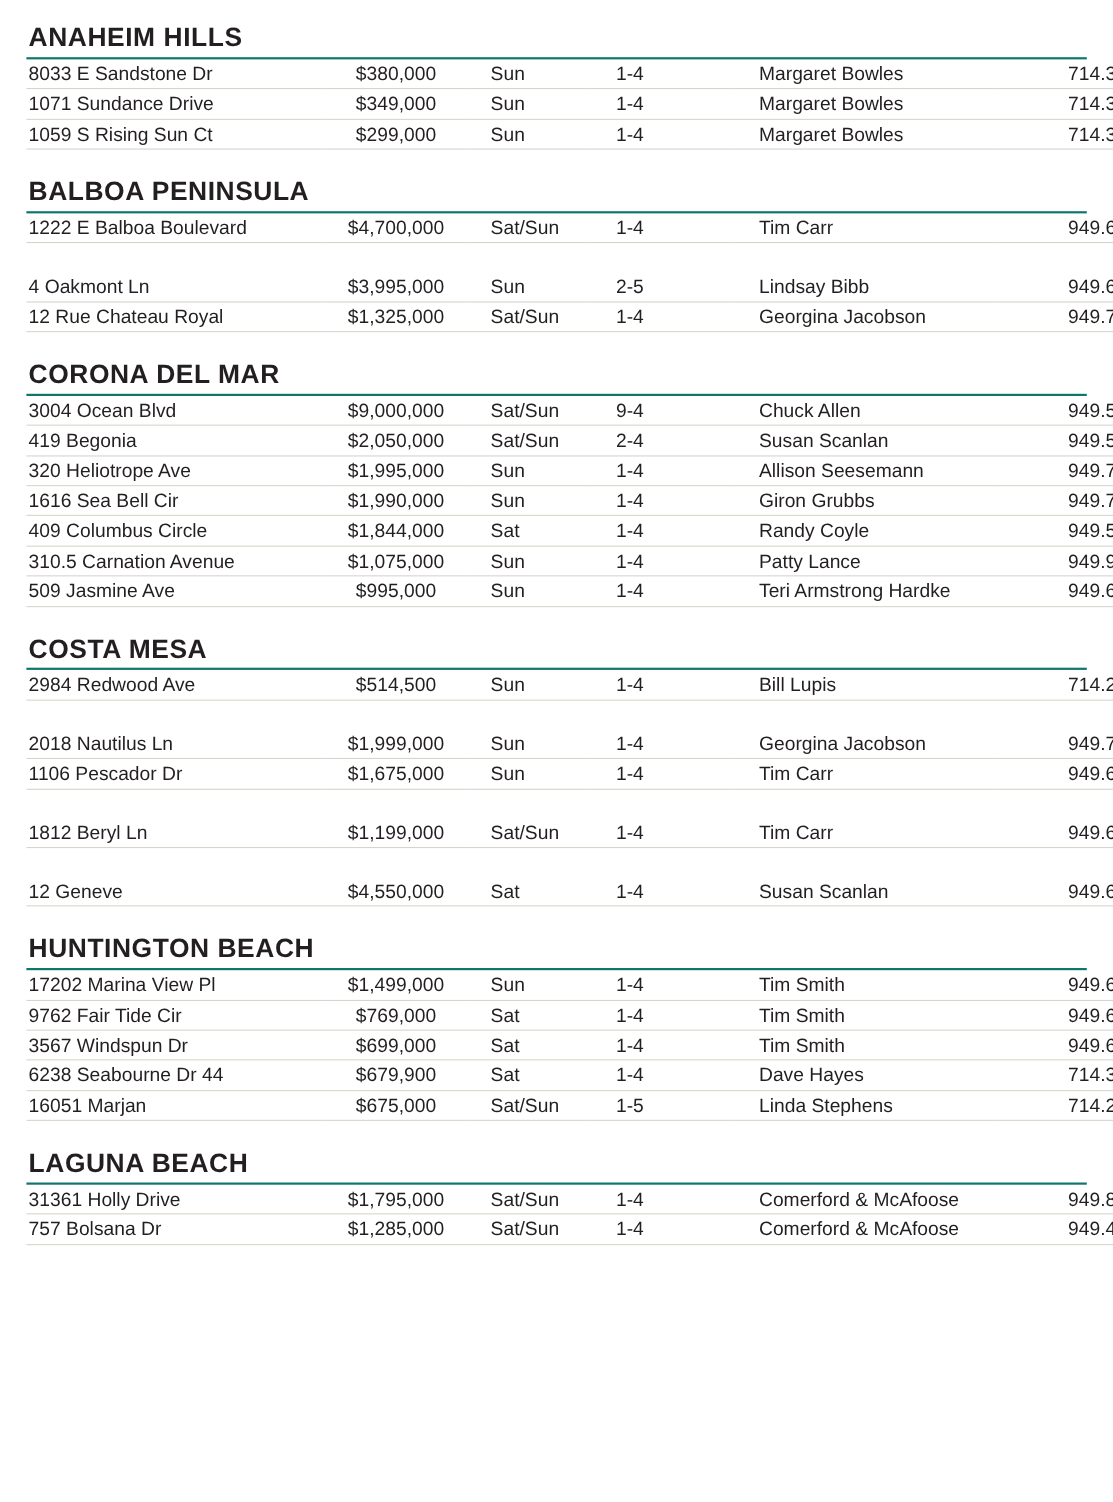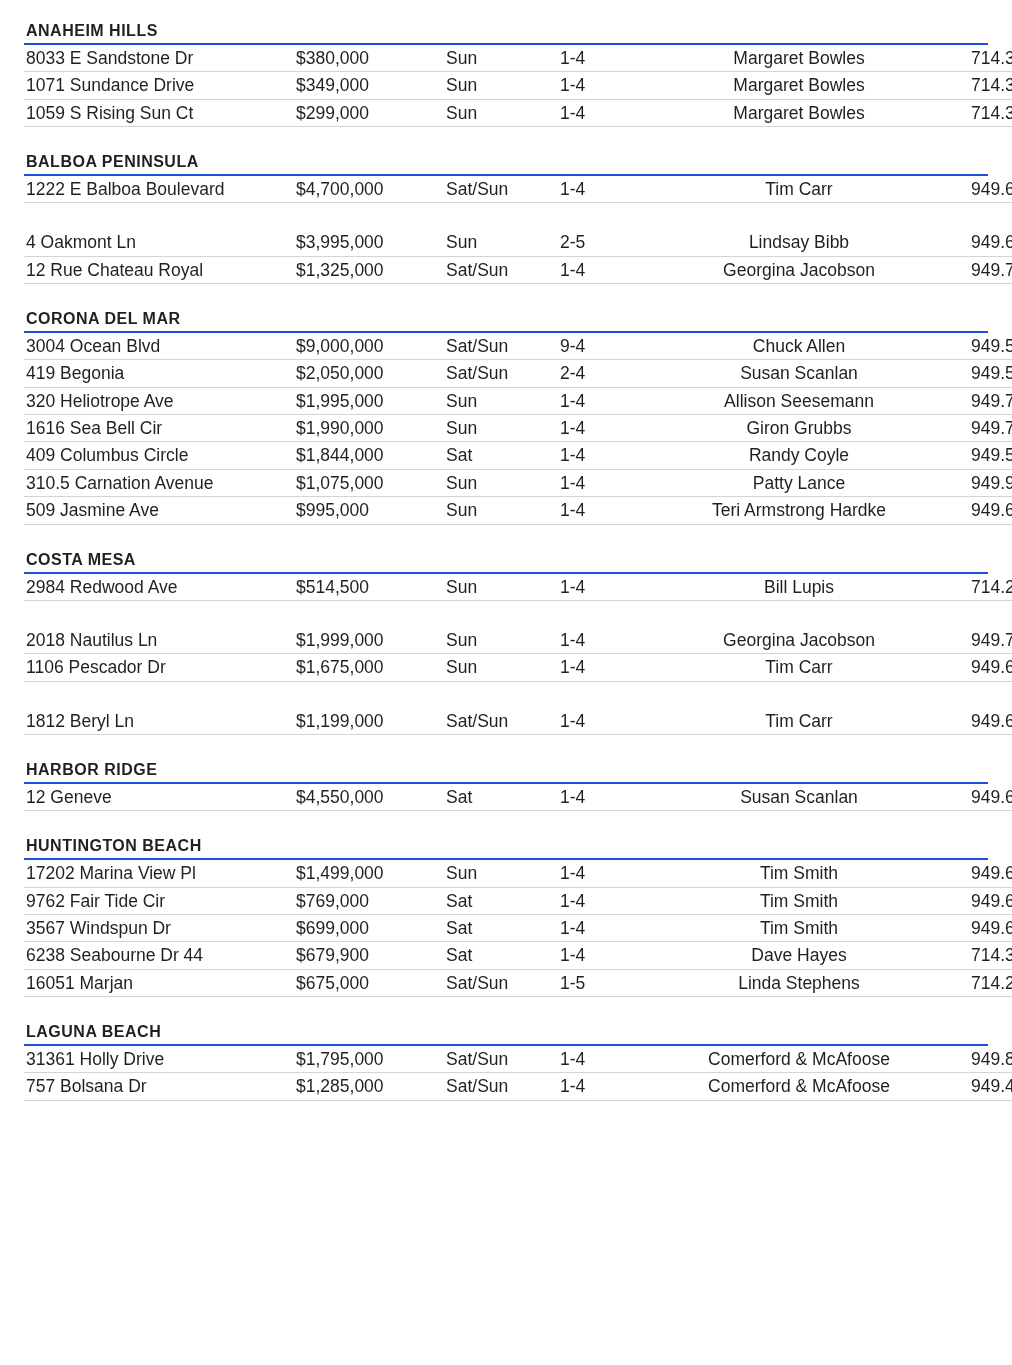--- a/index.html
+++ b/index.html
@@ -22,26 +22,26 @@
     box-sizing: border-box;
   }
   .listing-wrap {
     padding: 22px 24px 0 24px;
     box-sizing: border-box;
   }
   .section {
     margin-bottom: 0;
   }
   .section-title {
-    font-size: 16px;
+    font-size: 24px;
     font-weight: bold;
     letter-spacing: 0.5px;
     color: #231f20;
     padding: 0 0 3px 2px;
-    border-bottom: 2px solid #1d4ed8;
+    border-bottom: 2px solid #0f766e;
     margin: 0;
     line-height: 1.12;
   }
   .section-gap {
     height: 26px;
   }
   table.rows {
     width: 100%;
     border-collapse: collapse;
     table-layout: fixed;
@@ -49,24 +49,24 @@
   table.rows td {
     font-size: 17.5px;
     line-height: 1.05;
     padding: 4px 0 4px 0;
     border-bottom: 1px solid #d8d4cb;
     vertical-align: baseline;
     white-space: nowrap;
     overflow: hidden;
   }
   .c-addr   { width: 270px; padding-left: 2px !important; margin-left: 15px; }
-  .c-price  { width: 128px; text-align: left; }
+  .c-price  { width: 128px; text-align: center; }
   .c-days   { width: 92px;  padding-left: 22px !important; }
   .c-time   { width: 108px; padding-left: 22px !important; }
-  .c-agent  { width: 218px; padding-left: 22px !important; text-align: center; }
+  .c-agent  { width: 218px; padding-left: 22px !important; }
   .c-phone  { width: 170px; text-align: right; padding-right: 42px !important; }
 
   .first-row td { border-top: 0; }
 </style>
 </head>
 <body>
 
 <div class="page">
   <div class="listing-wrap" id="listing-wrap">
       <div class="section">
@@ -252,21 +252,20 @@
               <td class="c-days">Sat/Sun</td>
               <td class="c-time">1-4</td>
               <td class="c-agent">Tim Carr</td>
               <td class="c-phone">949.640.3630</td>
             </tr>
           </tbody>
         </table>
       </div>
       <div class="section-gap"></div>
       <div class="section">
-        <div class="section-title">HARBOR RIDGE</div>
         <table class="rows">
           <tbody>
             <tr class="first-row">
               <td class="c-addr">12 Geneve</td>
               <td class="c-price">$4,550,000</td>
               <td class="c-days">Sat</td>
               <td class="c-time">1-4</td>
               <td class="c-agent">Susan Scanlan</td>
               <td class="c-phone">949.640.3650</td>
             </tr>

